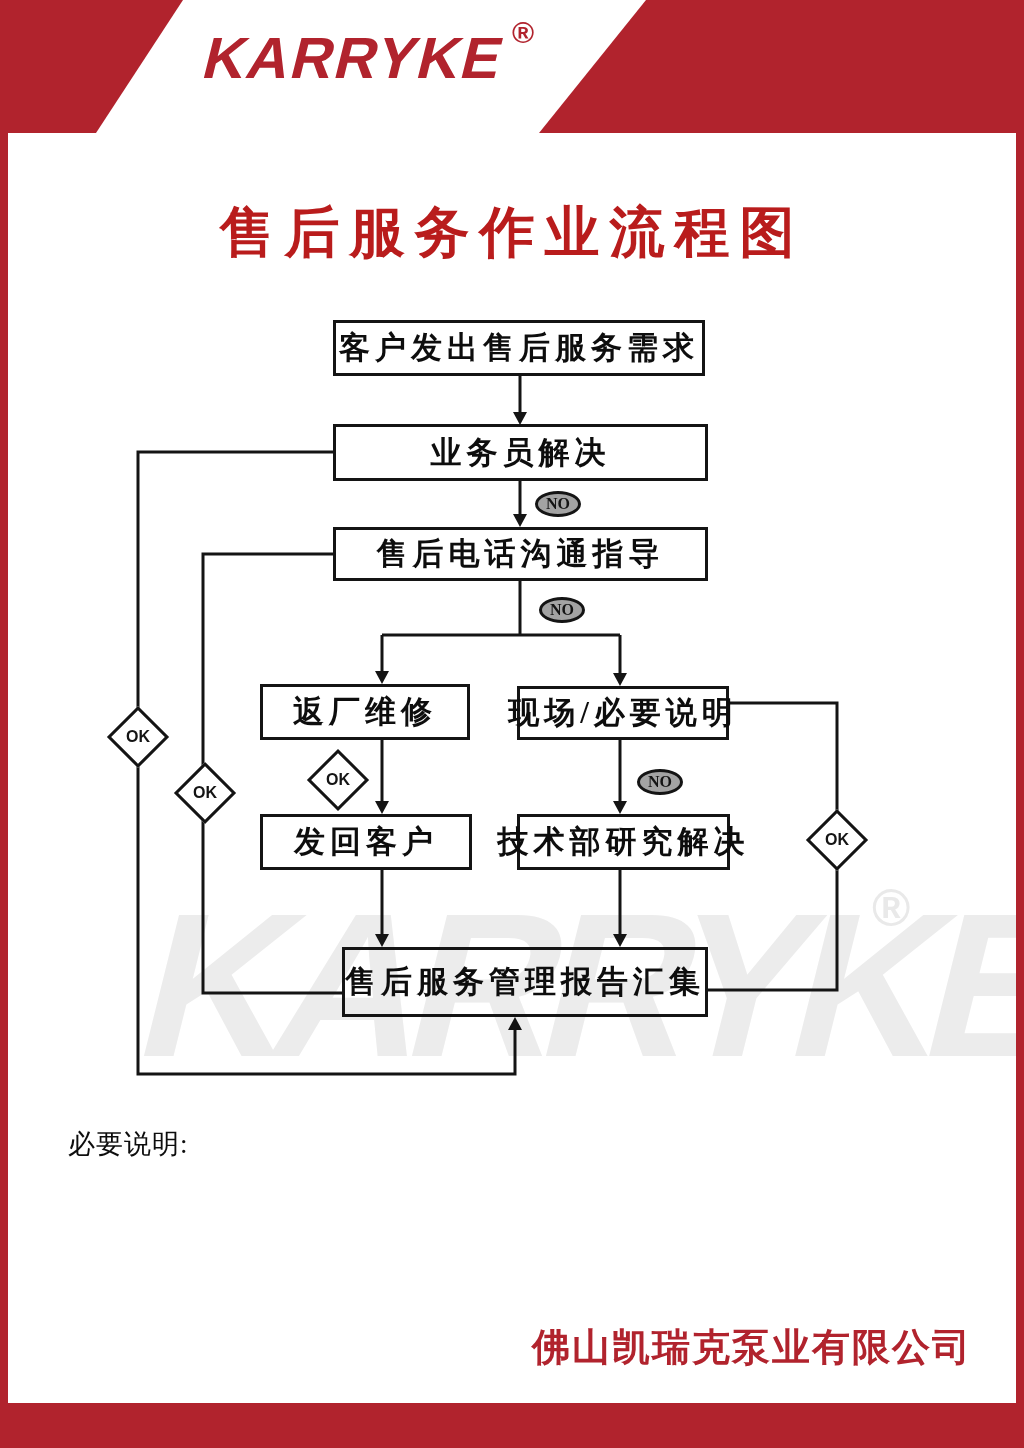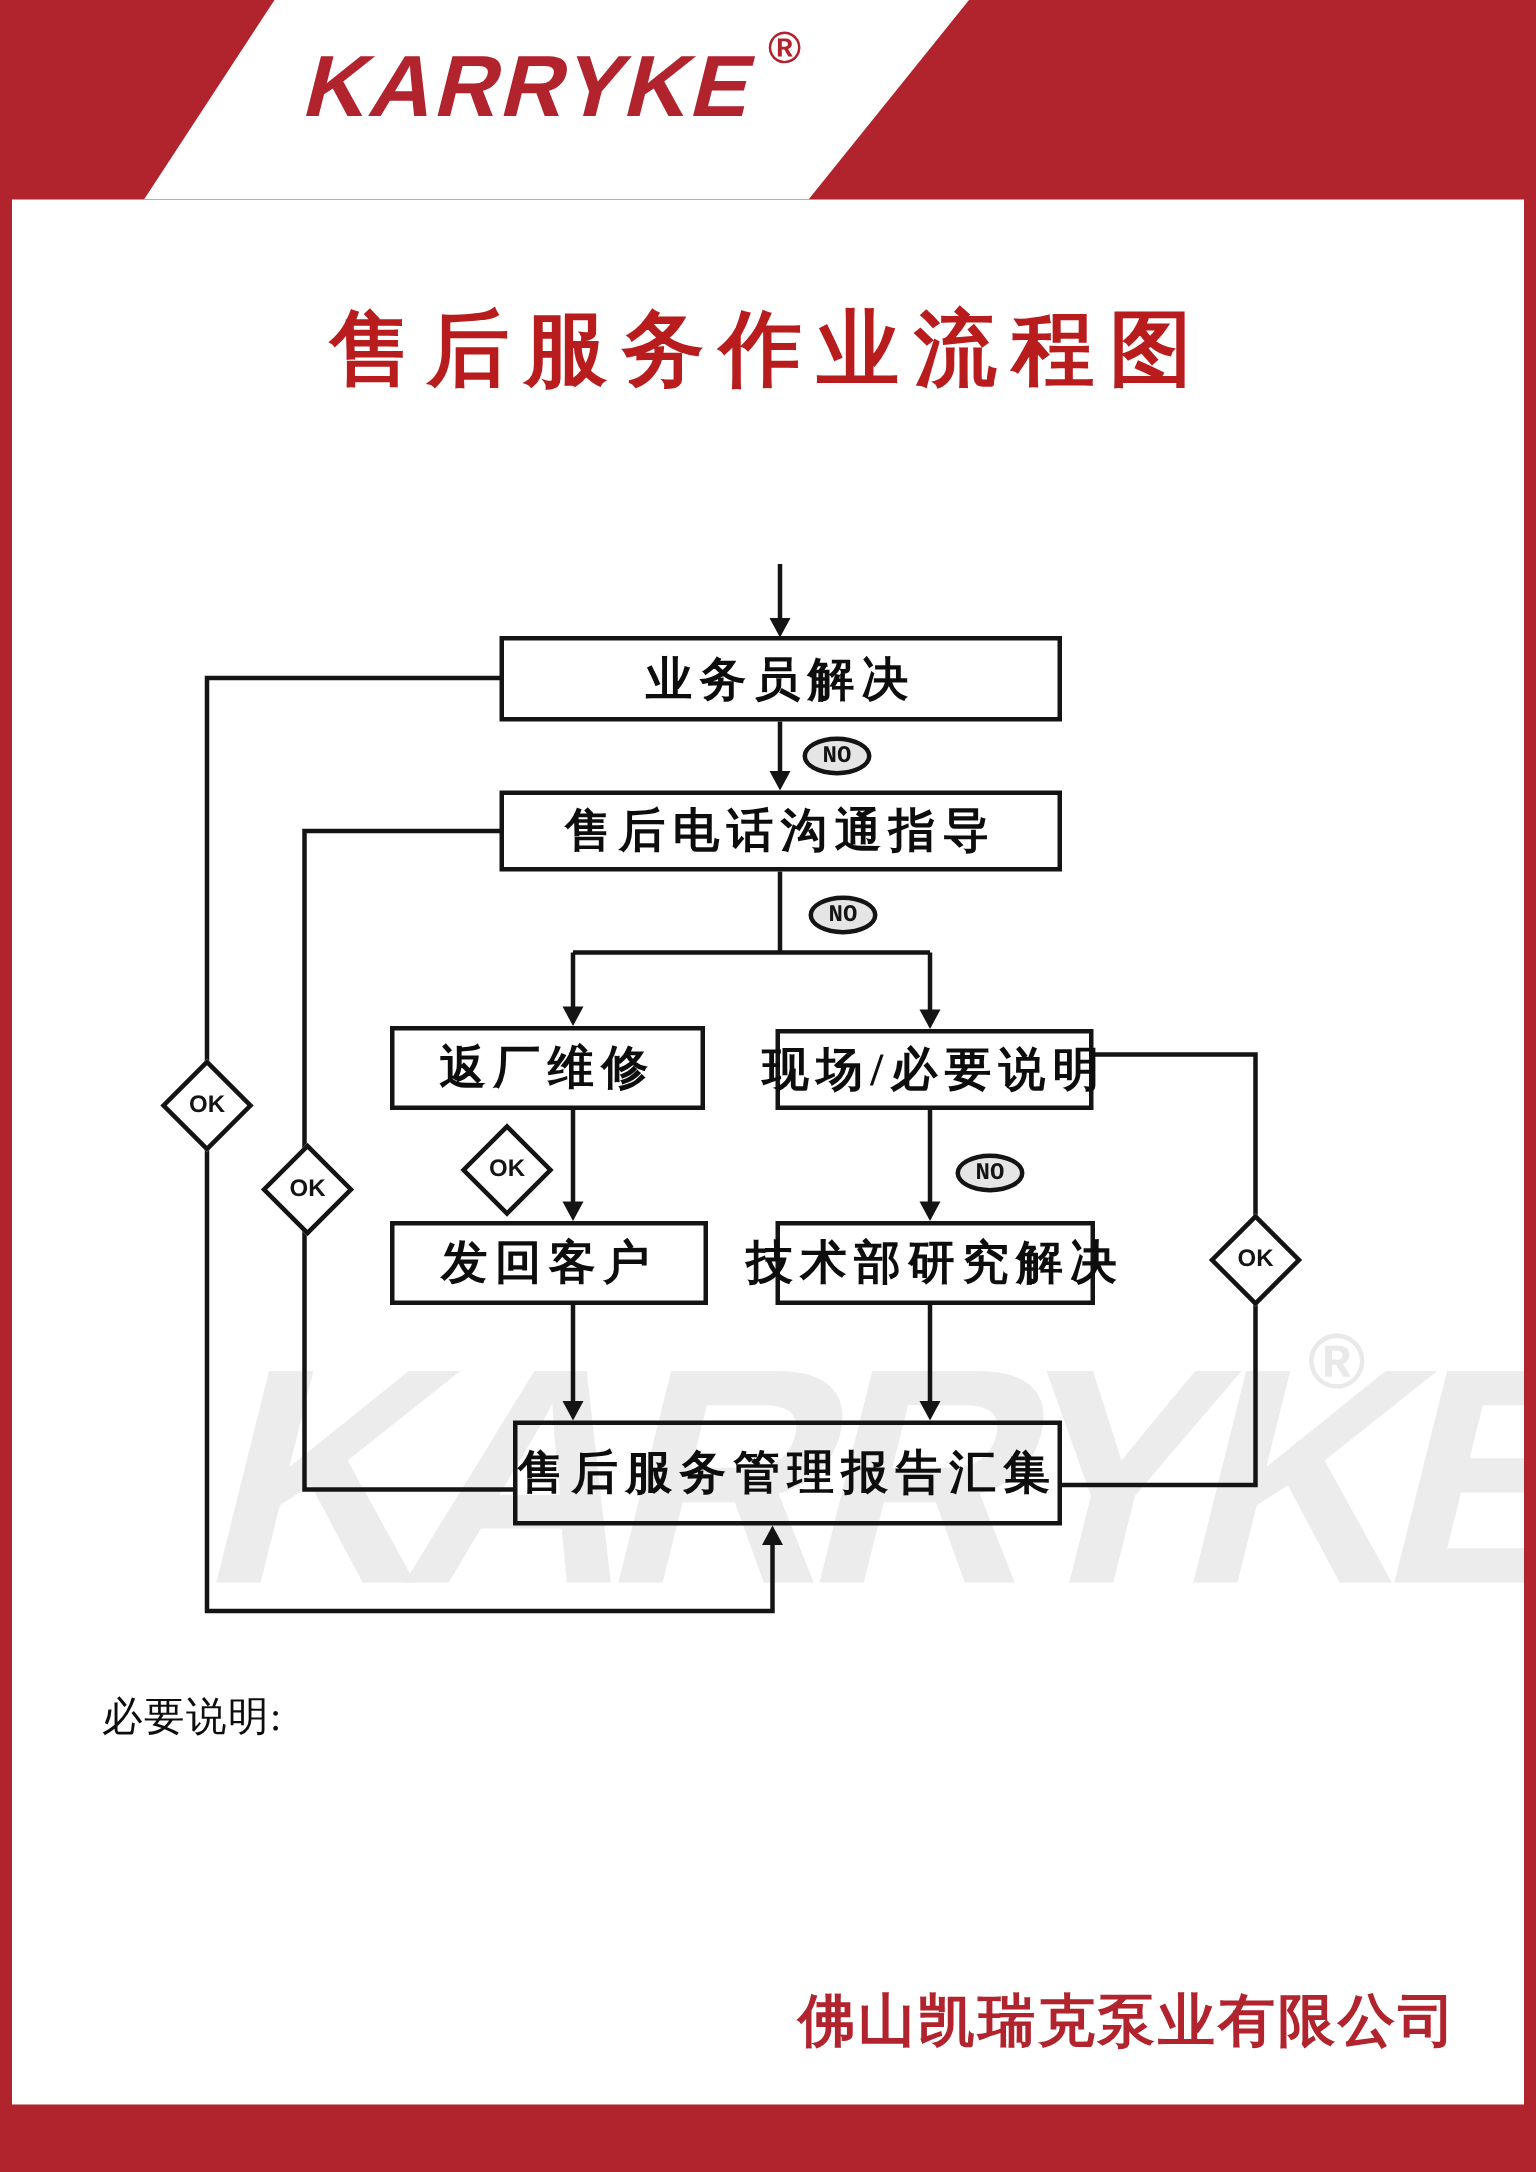--- a/index.html
+++ b/index.html
@@ -47,22 +47,22 @@
 
   
   .connectors{position:absolute;left:0;top:0;width:1024px;height:1448px;z-index:1;}
   .fnode{
     position:absolute;z-index:2;border:3px solid #141414;background:transparent;
     display:flex;align-items:center;justify-content:center;text-align:center;
     color:#0d0d0d;font-weight:bold;font-size:31px;letter-spacing:5px;white-space:nowrap;
   }
   .no-oval{
     position:absolute;z-index:2;width:40px;height:20px;border:3px solid #141414;
-    border-radius:50%;background:#e5e5e5;display:flex;align-items:center;justify-content:center;
-    font-family:Liberation Mono, monospace;
+    border-radius:50%;background:#a3a3a3;display:flex;align-items:center;justify-content:center;
+    font-family:Liberation Serif, serif;
     font-size:16px;font-weight:bold;color:#141414;letter-spacing:0;
   }
   .ok-diamond{
     position:absolute;z-index:2;width:38px;height:38px;border:3px solid #141414;
     background:#ffffff;transform:rotate(45deg);display:flex;align-items:center;justify-content:center;
   }
   .ok-diamond span{
     transform:rotate(-45deg);font-family:"Liberation Sans","DejaVu Sans",sans-serif;
     font-size:16px;font-weight:bold;color:#141414;letter-spacing:0;
   }
@@ -122,20 +122,21 @@
       <polygon points="375,671 389,671 382,684"></polygon>
       <polygon points="613,673 627,673 620,686"></polygon>
       <polygon points="375,801 389,801 382,814"></polygon>
       <polygon points="613,801 627,801 620,814"></polygon>
       <polygon points="375,934 389,934 382,947"></polygon>
       <polygon points="613,934 627,934 620,947"></polygon>
       <polygon points="508,1030 522,1030 515,1017"></polygon>
     </g>
   </svg>
 
+  <div class="fnode" style="left:333px;top:320px;width:366px;height:50px;">客户发出售后服务需求</div>
   <div class="fnode" style="left:333px;top:424px;width:369px;height:51px;">业务员解决</div>
   <div class="fnode" style="left:333px;top:527px;width:369px;height:48px;">售后电话沟通指导</div>
   <div class="fnode" style="left:260px;top:684px;width:204px;height:50px;">返厂维修</div>
   <div class="fnode" style="left:517px;top:686px;width:206px;height:48px;">现场/必要说明</div>
   <div class="fnode" style="left:260px;top:814px;width:206px;height:50px;">发回客户</div>
   <div class="fnode" style="left:517px;top:814px;width:207px;height:50px;">技术部研究解决</div>
   <div class="fnode" style="left:342px;top:947px;width:360px;height:64px;">售后服务管理报告汇集</div>
 
   <div class="no-oval" style="left:535px;top:491px;">NO</div>
   <div class="no-oval" style="left:539px;top:597px;">NO</div>

